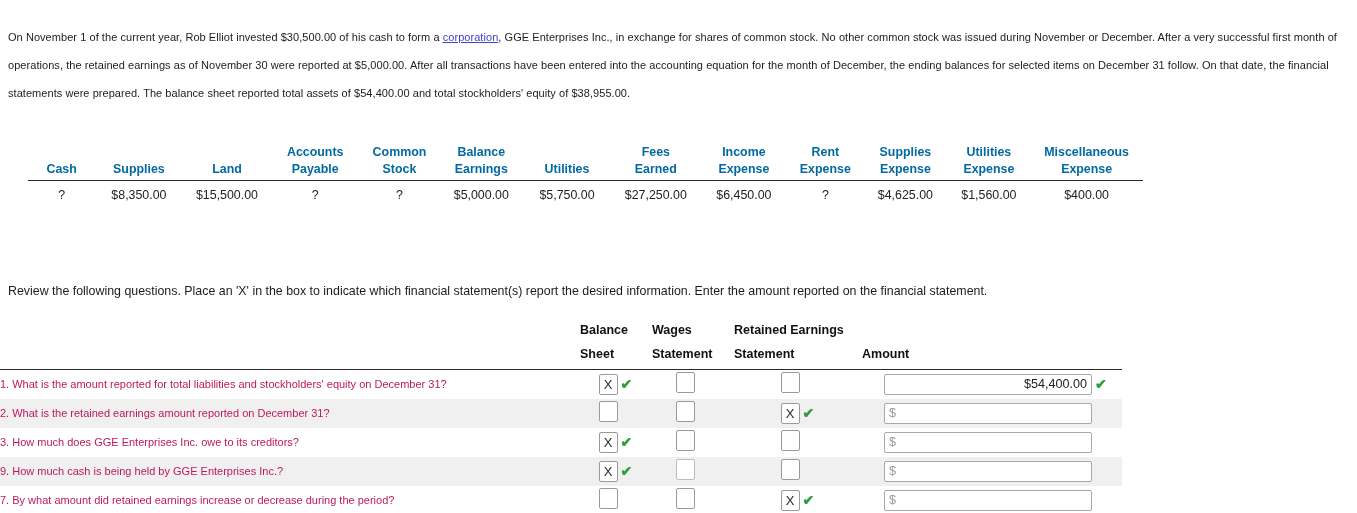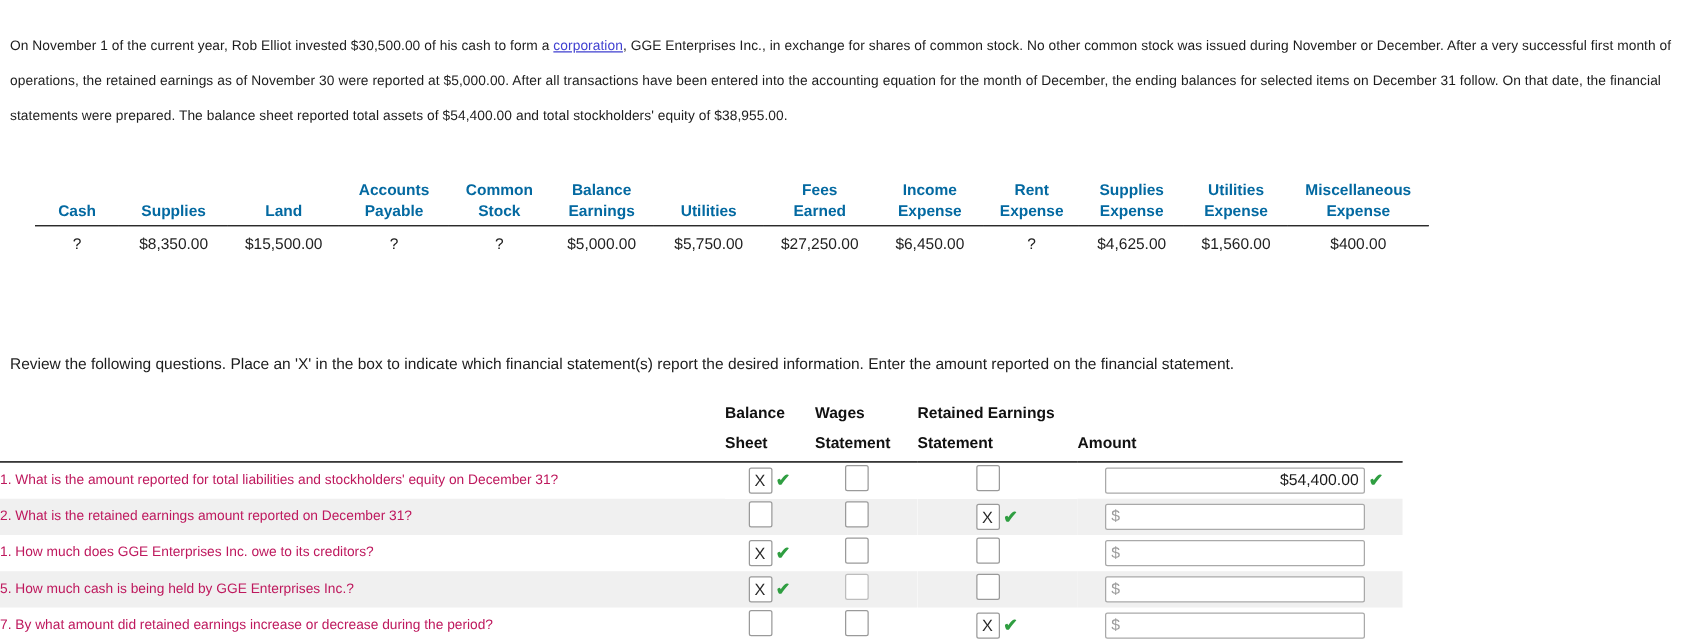--- a/index.html
+++ b/index.html
@@ -366,21 +366,21 @@
       </td>
       <td>
         <span class="amt-group">
           <input class="amt-input ph-left" type="text" placeholder="$" style="">
           <span class="tick hidden"></span>
         </span>
       </td>
     </tr>
 
     <tr>
-      <td class="q-text">1. How much does GGE Enterprises Inc. owe to its creditors?</td>
+      <td class="q-text">3. How much does GGE Enterprises Inc. owe to its creditors?</td>
       <td class="cell-center">
         <span class="chk-group">
           <span class="chk">X</span>
           <span class="tick">✔</span>
         </span>
       </td>
       <td class="cell-center">
         <span class="chk-group">
           <span class="chk"></span>
           <span class="tick hidden"></span>
@@ -394,21 +394,21 @@
       </td>
       <td>
         <span class="amt-group">
           <input class="amt-input ph-left" type="text" placeholder="$" style="">
           <span class="tick hidden"></span>
         </span>
       </td>
     </tr>
 
     <tr class="alt">
-      <td class="q-text">5. How much cash is being held by GGE Enterprises Inc.?</td>
+      <td class="q-text">9. How much cash is being held by GGE Enterprises Inc.?</td>
       <td class="cell-center">
         <span class="chk-group">
           <span class="chk">X</span>
           <span class="tick">✔</span>
         </span>
       </td>
       <td class="cell-center">
         <span class="chk-group">
           <span class="chk ghost"></span>
           <span class="tick hidden"></span>

